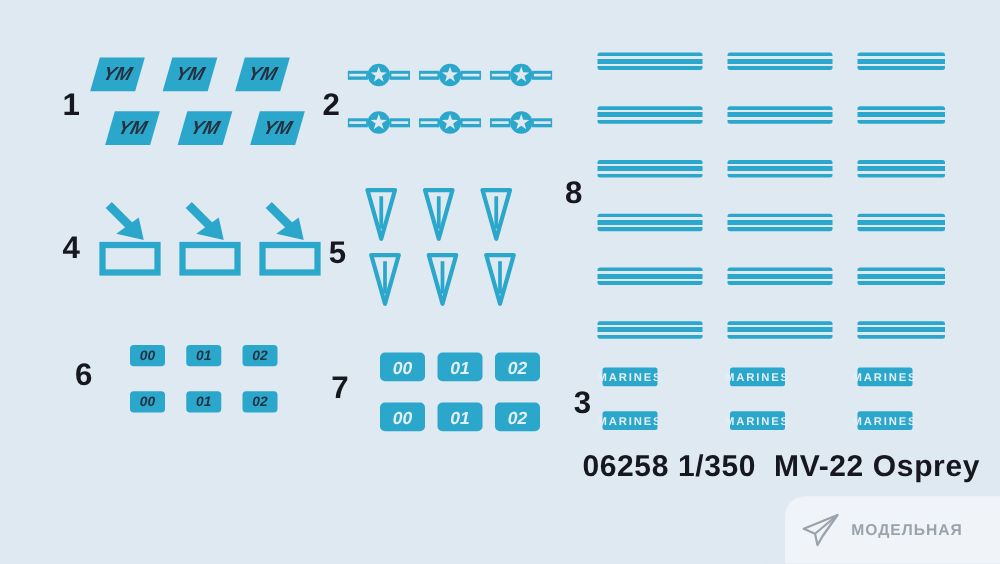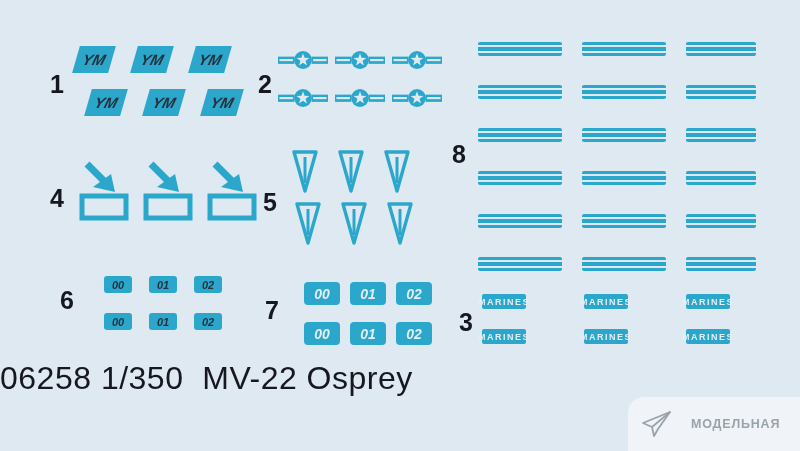--- a/index.html
+++ b/index.html
@@ -61,25 +61,25 @@
         font-weight:700;font-style:italic;font-size:14px;
         display:flex;align-items:center;justify-content:center}
 
   
   .g3-grid{position:absolute;left:482px;top:294px;display:grid;
            grid-template-columns:repeat(3,62px);column-gap:40px;row-gap:20px}
   .mar{width:44px;height:15px;background:var(--decal);color:var(--light);border-radius:2px;
        font-weight:700;font-size:9px;letter-spacing:1.5px;
        display:flex;align-items:center;justify-content:center}
 
-  .title{position:absolute;left:0;top:360px;width:784px;text-align:left;
-         font-size:32px;font-weight:400;color:var(--ink);white-space:pre;letter-spacing:.5px}
+  .title{position:absolute;left:0;top:360px;width:784px;text-align:right;
+         font-size:24px;font-weight:700;color:var(--ink);white-space:pre;letter-spacing:.5px}
 
   .wm{position:absolute;right:0;bottom:0;width:172px;height:54px;background:var(--wmbg);
-      border-top-left-radius:16px;display:flex;align-items:center;gap:19px;padding-left:12px}
+      border-top-left-radius:16px;display:flex;align-items:center;gap:9px;padding-left:12px}
   .wm-text{color:var(--wm);font-size:12.5px;font-weight:700;letter-spacing:.8px;
            line-height:1.3;text-transform:uppercase}
 </style>
 </head>
 <body>
 
 <svg width="0" height="0" style="position:absolute" aria-hidden="true">
   <defs>
     <symbol id="sym-insignia" viewBox="0 0 52 20">
       <rect x="0" y="6.5" width="17" height="7.5" style="fill:var(--decal,#2ba7cc)"></rect>

